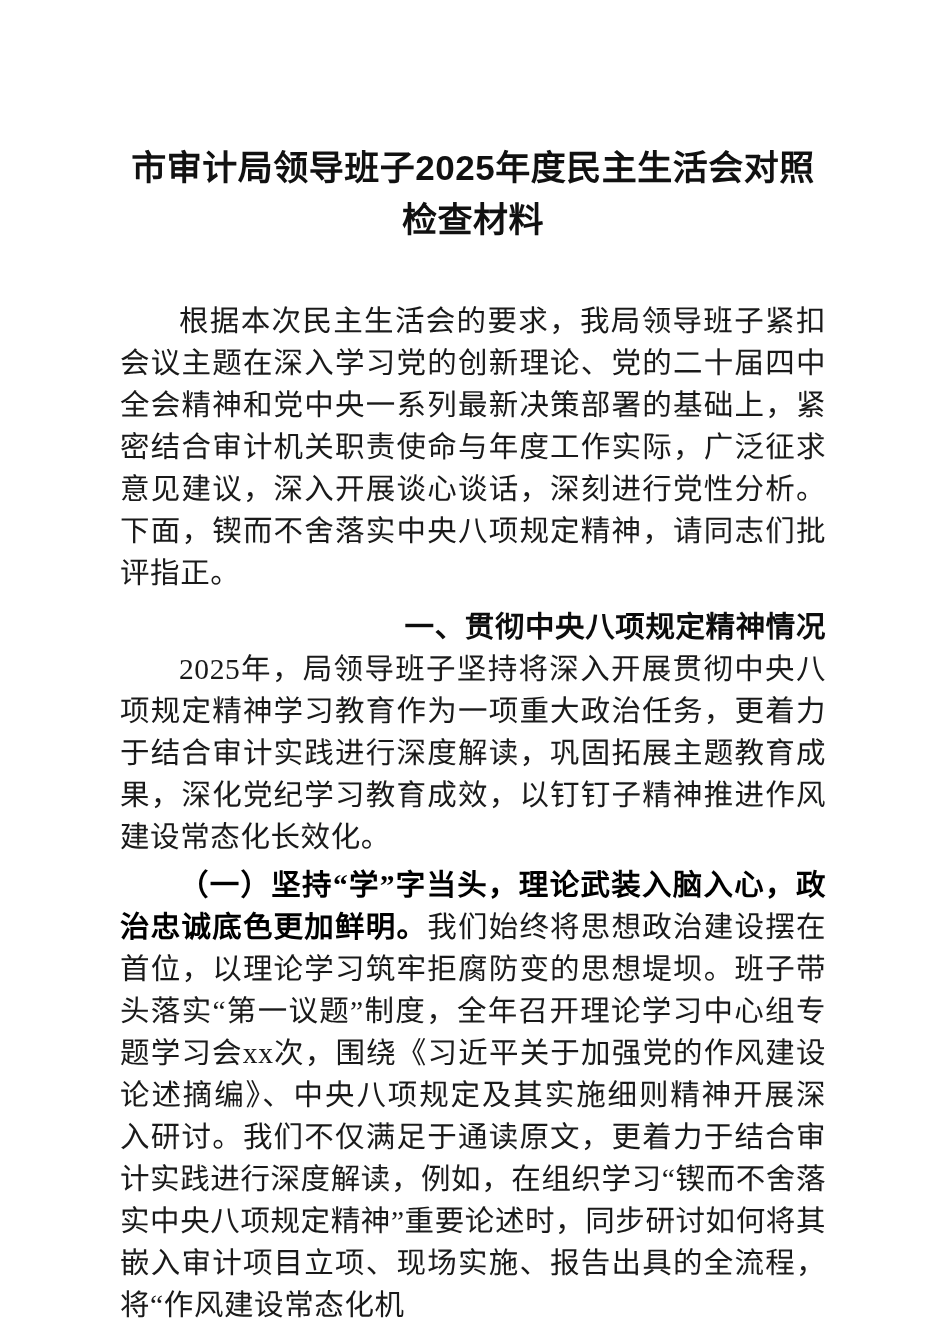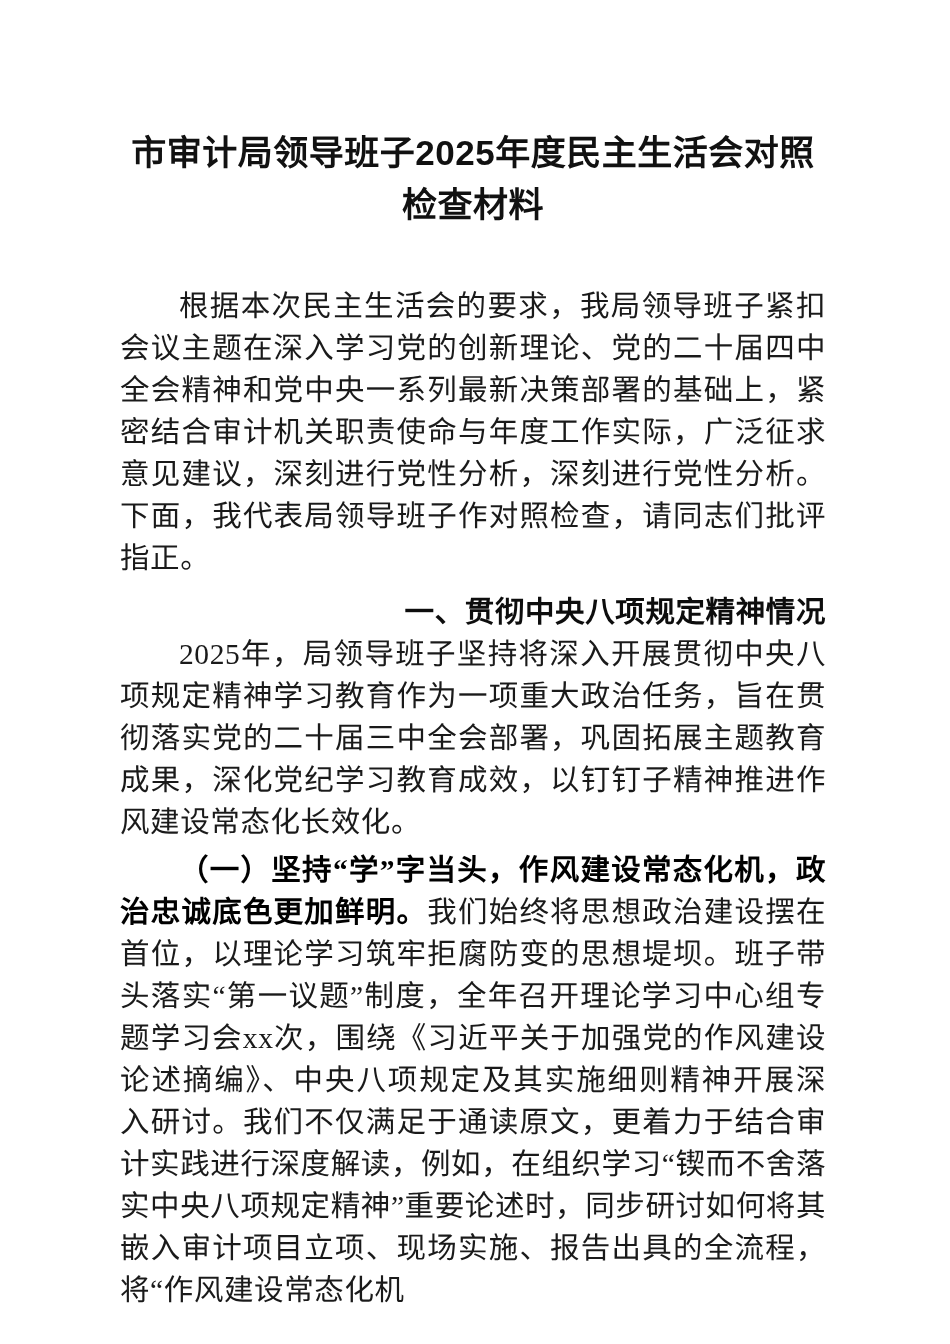--- a/index.html
+++ b/index.html
@@ -22,21 +22,21 @@
     width: 950px;
     height: 1344px;
     background: #ffffff;
     box-sizing: border-box;
     padding: 0;
   }
 
   .content {
     position: absolute;
     left: 120px;
-    top: 1px;
+    top: 16px;
     width: 706px;
   }
 
   
   .doc-title {
     margin: 0;
     padding-top: 126px;
     font-family: "Liberation Sans", "DejaVu Sans", sans-serif;
     font-weight: 700;
     font-size: 35px;
@@ -88,22 +88,22 @@
   }
 </style>
 </head>
 <body>
 
 <div class="page">
   <div class="content">
 
     <h1 class="doc-title">市审计局领导班子2025年度民主生活会对照检查材料</h1>
 
-    <p class="para para-first">根据本次民主生活会的要求，我局领导班子紧扣会议主题在深入学习党的创新理论、党的二十届四中全会精神和党中央一系列最新决策部署的基础上，紧密结合审计机关职责使命与年度工作实际，广泛征求意见建议，深刻进行党性分析，深刻进行党性分析。下面，我代表局领导班子作对照检查，请同志们批评指正。</p>
+    <p class="para para-first">根据本次民主生活会的要求，我局领导班子紧扣会议主题在深入学习党的创新理论、党的二十届四中全会精神和党中央一系列最新决策部署的基础上，紧密结合审计机关职责使命与年度工作实际，广泛征求意见建议，深入开展谈心谈话，深刻进行党性分析。下面，锲而不舍落实中央八项规定精神，请同志们批评指正。</p>
 
     <h2 class="section-heading">一、贯彻中央八项规定精神情况</h2>
 
-    <p class="para">2025年，局领导班子坚持将深入开展贯彻中央八项规定精神学习教育作为一项重大政治任务，旨在贯彻落实党的二十届三中全会部署，巩固拓展主题教育成果，深化党纪学习教育成效，以钉钉子精神推进作风建设常态化长效化。</p>
+    <p class="para">2025年，局领导班子坚持将深入开展贯彻中央八项规定精神学习教育作为一项重大政治任务，更着力于结合审计实践进行深度解读，巩固拓展主题教育成果，深化党纪学习教育成效，以钉钉子精神推进作风建设常态化长效化。</p>
 
-    <p class="para para-gap"><span class="lead-bold">（一）坚持“学”字当头，作风建设常态化机，政治忠诚底色更加鲜明。</span><span>我们始终将思想政治建设摆在首位，以理论学习筑牢拒腐防变的思想堤坝。班子带头落实“第一议题”制度，全年召开理论学习中心组专题学习会xx次，围绕《习近平关于加强党的作风建设论述摘编》、中央八项规定及其实施细则精神开展深入研讨。我们不仅满足于通读原文，更着力于结合审计实践进行深度解读，例如，在组织学习“锲而不舍落实中央八项规定精神”重要论述时，同步研讨如何将其嵌入审计项目立项、现场实施、报告出具的全流程，将“作风建设常态化机</span></p>
+    <p class="para para-gap"><span class="lead-bold">（一）坚持“学”字当头，理论武装入脑入心，政治忠诚底色更加鲜明。</span><span>我们始终将思想政治建设摆在首位，以理论学习筑牢拒腐防变的思想堤坝。班子带头落实“第一议题”制度，全年召开理论学习中心组专题学习会xx次，围绕《习近平关于加强党的作风建设论述摘编》、中央八项规定及其实施细则精神开展深入研讨。我们不仅满足于通读原文，更着力于结合审计实践进行深度解读，例如，在组织学习“锲而不舍落实中央八项规定精神”重要论述时，同步研讨如何将其嵌入审计项目立项、现场实施、报告出具的全流程，将“作风建设常态化机</span></p>
 
   </div>
 </div>
 
 </body></html>

